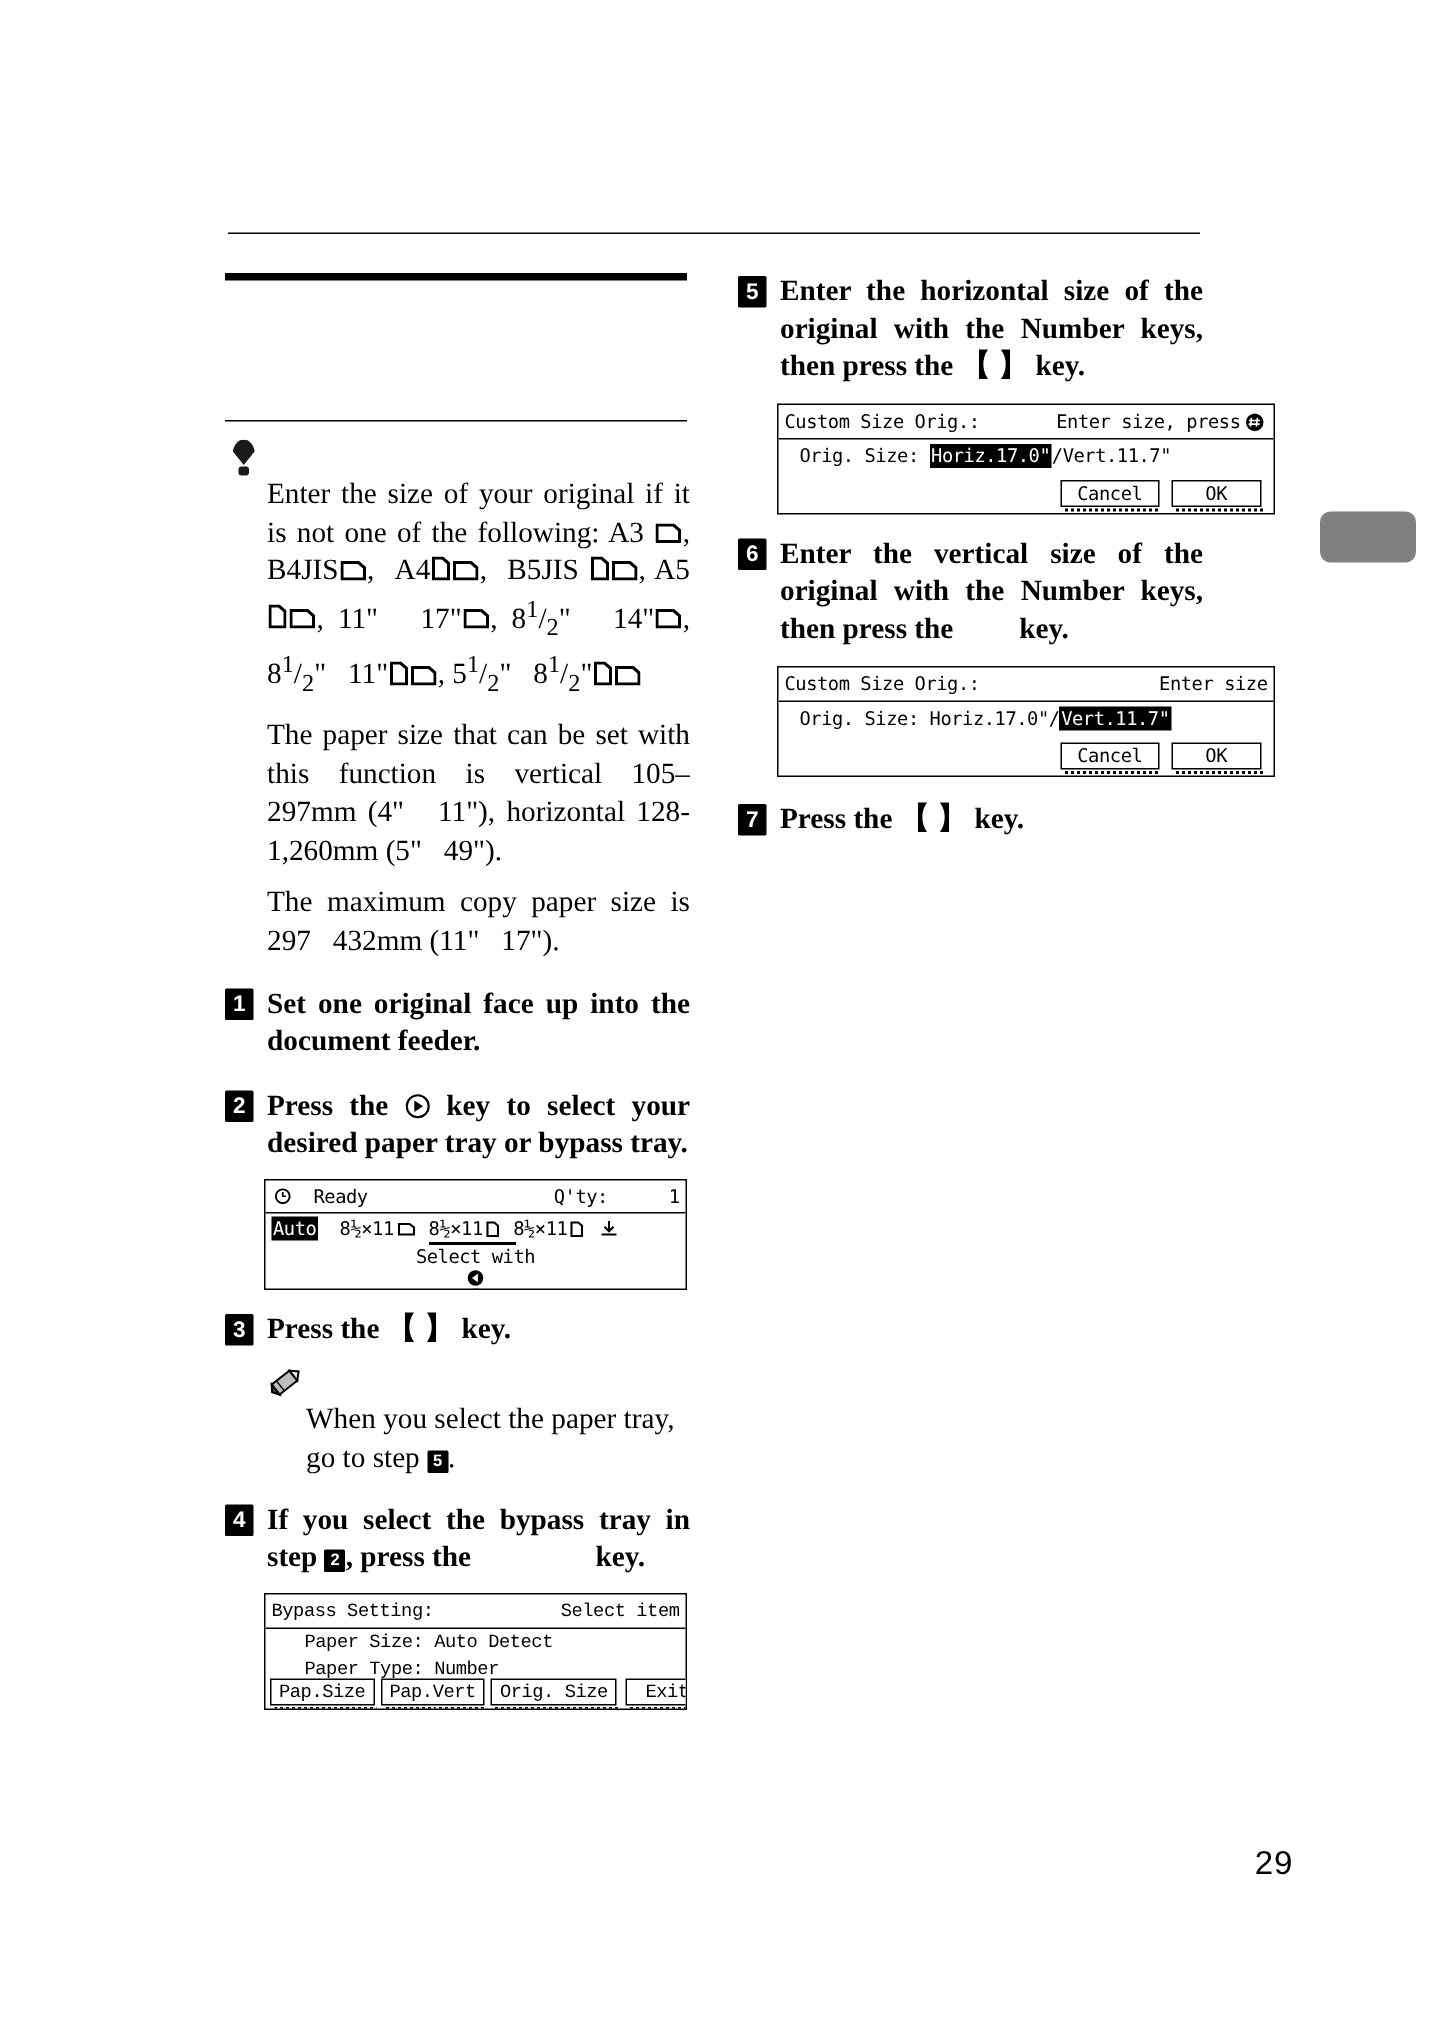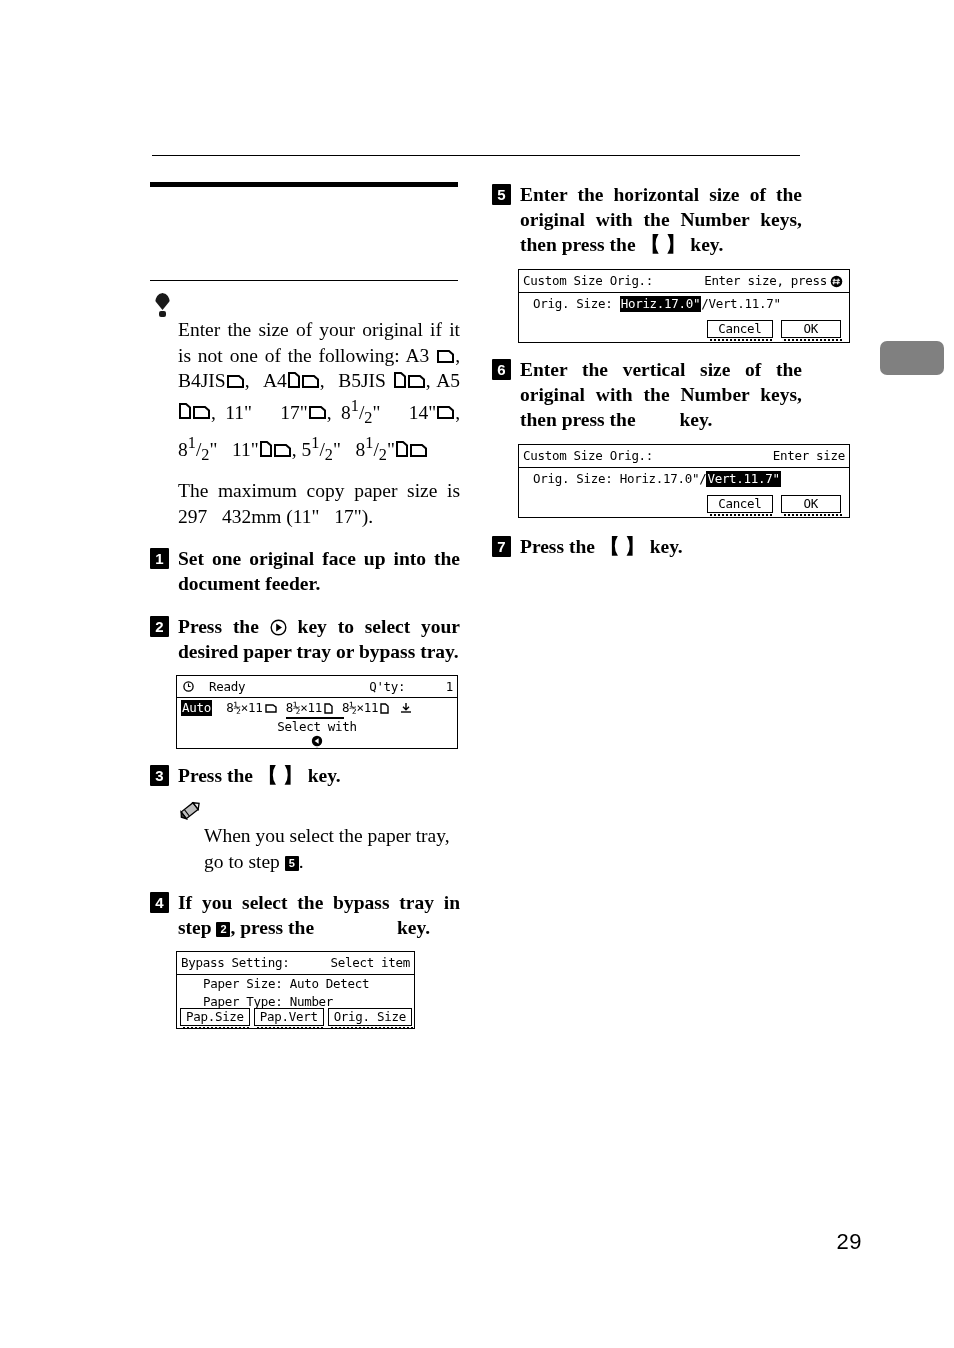--- a/index.html
+++ b/index.html
@@ -213,21 +213,21 @@
     content: "";
     position: absolute;
     left: 2px; right: -2px; bottom: -4px;
     height: 2px;
     background: repeating-linear-gradient(to right, #000 0 2px, transparent 2px 4px);
   }
 
   
   #lcd-ready { width: 282px; height: 74px; }
   #lcd-ready .r1 { border-bottom: 1.5px solid #000; height: 19px; gap: 13px; }
-  #lcd-bypass { width: 239px; height: 78px; }
+  #lcd-bypass { width: 282px; height: 78px; font-family: Liberation Mono, monospace; }
   #lcd-custom-h, #lcd-custom-v { width: 332px; height: 74px; }
 
   .mini-icon { display: inline-block; vertical-align: -2px; margin: 0 2px; }
   .mini-icon svg { display: block; }
 
   .lcd-hr {
     display: inline-block;
     height: 2px;
     background: #000;
     vertical-align: 4px;
@@ -277,20 +277,21 @@
           </svg></span>, 8<sup>1</sup>/<sub>2</sub>"&nbsp;&nbsp;&nbsp;11"<span class="porient"><svg width="12" height="16" viewBox="0 0 12 16">
             <path d="M1 1 H7 L11 4.5 V15 H1 Z" fill="none" stroke="#000" stroke-width="2"></path>
           </svg></span><span class="porient"><svg width="17" height="13" viewBox="0 0 17 13">
             <path d="M1 1 H12 L16 4.5 V12 H1 Z" fill="none" stroke="#000" stroke-width="2"></path>
           </svg></span>, 5<sup>1</sup>/<sub>2</sub>"&nbsp;&nbsp;&nbsp;8<sup>1</sup>/<sub>2</sub>"<span class="porient"><svg width="12" height="16" viewBox="0 0 12 16">
             <path d="M1 1 H7 L11 4.5 V15 H1 Z" fill="none" stroke="#000" stroke-width="2"></path>
           </svg></span><span class="porient"><svg width="17" height="13" viewBox="0 0 17 13">
             <path d="M1 1 H12 L16 4.5 V12 H1 Z" fill="none" stroke="#000" stroke-width="2"></path>
           </svg></span></p>
 
+    <p class="notice-para">The paper size that can be set with this function is vertical 105–297mm (4"&nbsp;&nbsp;&nbsp;11"), horizontal 128-1,260mm (5"&nbsp;&nbsp;&nbsp;49").</p>
 
     <p class="notice-para">The maximum copy paper size is 297&nbsp;&nbsp;&nbsp;432mm (11"&nbsp;&nbsp;&nbsp;17").</p>
 
 
     <div class="step" style="margin-top:17px;">
       <span class="num">1</span>
       <span>Set one original face up into the document feeder.</span>
     </div>
 
     <div class="step" style="margin-top:18px;">

